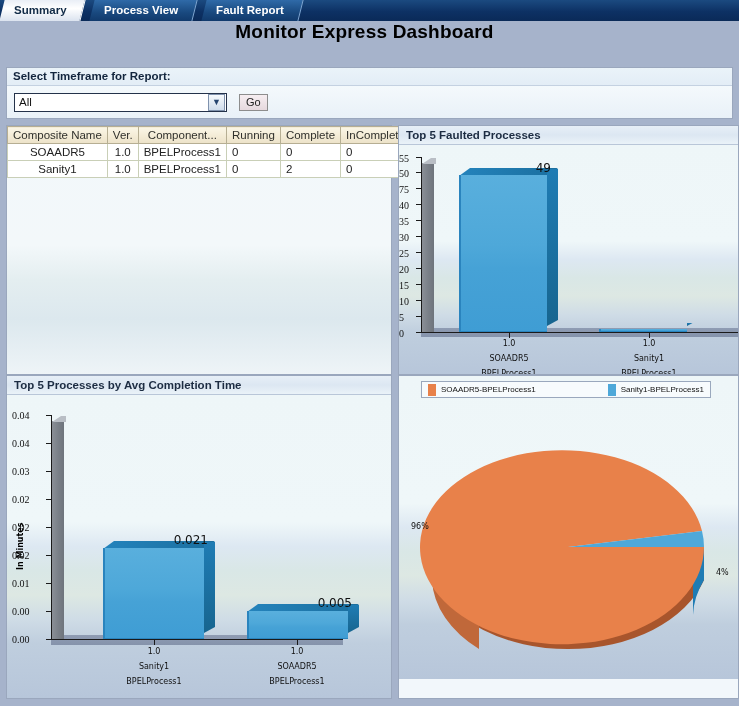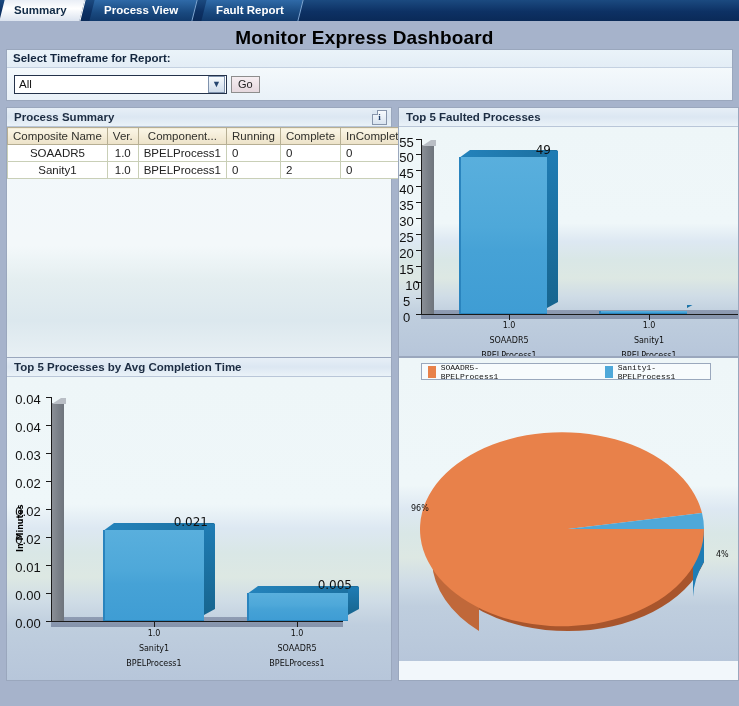--- a/index.html
+++ b/index.html
@@ -39,23 +39,23 @@
   .tab > span { display: inline-block; transform: skewX(14deg); }
   .tab.active {
     background: linear-gradient(to bottom, #e9eef6 0%, #ffffff 40%, #dbe3ef 100%);
     color: #102a46;
     border-right: 1px solid #ffffff;
     z-index: 4;
   }
 
   
   .titlebar {
-    height: 28px;
+    height: 46px;
     display: flex;
-    align-items: flex-end;
+    align-items: flex-start;
     justify-content: center;
     padding-right: 10px;
   }
   .titlebar .t {
     font-size: 19px;
     font-weight: bold;
     color: #000000;
     letter-spacing: .2px;
   }
 
@@ -100,21 +100,21 @@
   .tf-panel { border: 1px solid #9aa7bd; background: #eef5fa; }
   .tf-hd {
     height: 18px; line-height: 17px;
     padding-left: 6px;
     font-size: 11.5px; font-weight: bold; color: #12253d;
     background: linear-gradient(to bottom,#eaf3f9,#e3edf6);
     border-bottom: 1px solid #c4d1e1;
   }
   .tf-body {
     height: 32px;
-    display: flex; align-items: center; gap: 4px;
+    display: flex; align-items: center; gap: 12px;
     padding: 0 7px;
     background: linear-gradient(to bottom,#f4f9fc,#e9f1f8);
   }
   .sel {
     width: 213px; height: 19px;
     border: 1px solid #24324a;
     background: #ffffff;
     display: flex; align-items: center;
     font-size: 11.5px; color: #111;
     padding-left: 4px;
@@ -177,23 +177,23 @@
     background: linear-gradient(to bottom,
        #eef6f8 0%, #eff7f9 42%,
        #dde8f2 50%, #d9e7e6 58%,
        #dde8e3 66%, #cfdce6 74%,
        #bfcede 82%, #b7c6da 100%);
     overflow: hidden;
   }
   .axis-line { position: absolute; background: #1a1a1a; }
   .tick { position: absolute; background: #1a1a1a; height: 1px; }
   .tlabel {
-    position: absolute; font-size: 13px; color: #101010;
-    text-align: center; white-space: nowrap;
-    font-family: Liberation Sans, sans-serif;
+    position: absolute; font-size: 10px; color: #101010;
+    text-align: left; white-space: nowrap;
+    font-family: Liberation Serif, serif;
   }
   .xlabel {
     position: absolute; font-size: 8px; color: #101010;
     text-align: center; white-space: nowrap;
     font-family: "DejaVu Sans", sans-serif;
   }
   .ylab-rot {
     position: absolute;
     font-size: 8px; font-weight: bold; color: #000;
     transform: rotate(-90deg);
@@ -239,21 +239,21 @@
     white-space: nowrap; font-family: "DejaVu Sans", sans-serif;
   }
 
   
   .legendbox {
     position: absolute; left: 22px; top: 5px;
     width: 290px; height: 17px;
     border: 1px solid #9aa8bd; background: #f7fbfd;
     display: flex; align-items: center;
     font-size: 8px; color: #111;
-    font-family: Liberation Mono, monospace;
+    font-family: Liberation Sans, sans-serif;
   }
   .leg { display: flex; align-items: center; }
   .leg .sw { width: 8px; height: 12px; margin: 0 5px 0 6px; }
   .pct {
     position: absolute; font-size: 8px; color: #111;
     font-family: "DejaVu Sans", sans-serif;
   }
 </style>
 </head>
 <body>
@@ -283,24 +283,20 @@
         <span class="arrow">▼</span>
       </div>
       <div class="gobtn">Go</div>
     </div>
   </div>
 </div>
 
 <div class="grid">
 
   <div class="panel">
-    <div class="panel-hd">
-      <span class="hd-title">Process Summary</span>
-      <span class="hd-icon notch">i</span>
-    </div>
     <div class="tbl-area">
       <table class="ps">
         <thead>
           <tr>
             <th>Composite Name</th>
             <th>Ver.</th>
             <th>Component...</th>
             <th>Running</th>
             <th>Complete</th>
             <th>InComplete</th>
@@ -354,21 +350,21 @@
       <div class="tlabel" style="left:0px; top:119px; width:15px;">20</div>
       <div class="tick" style="left:17px; top:107px; width:6px;"></div>
       <div class="tlabel" style="left:0px; top:103px; width:15px;">25</div>
       <div class="tick" style="left:17px; top:91px; width:6px;"></div>
       <div class="tlabel" style="left:0px; top:87px; width:15px;">30</div>
       <div class="tick" style="left:17px; top:75px; width:6px;"></div>
       <div class="tlabel" style="left:0px; top:71px; width:15px;">35</div>
       <div class="tick" style="left:17px; top:59px; width:6px;"></div>
       <div class="tlabel" style="left:0px; top:55px; width:15px;">40</div>
       <div class="tick" style="left:17px; top:43px; width:6px;"></div>
-      <div class="tlabel" style="left:0px; top:39px; width:15px;">45</div>
+      <div class="tlabel" style="left:0px; top:39px; width:15px;">75</div>
       <div class="tick" style="left:17px; top:27px; width:6px;"></div>
       <div class="tlabel" style="left:0px; top:23px; width:15px;">50</div>
       <div class="tick" style="left:17px; top:12px; width:6px;"></div>
       <div class="tlabel" style="left:0px; top:8px; width:15px;">55</div>
 
       <div class="bar" style="left:60px; top:30px; width:88px; height:157px;">
         <div class="top2"></div>
         <div class="side"></div>
         <div class="face"></div>
       </div>

